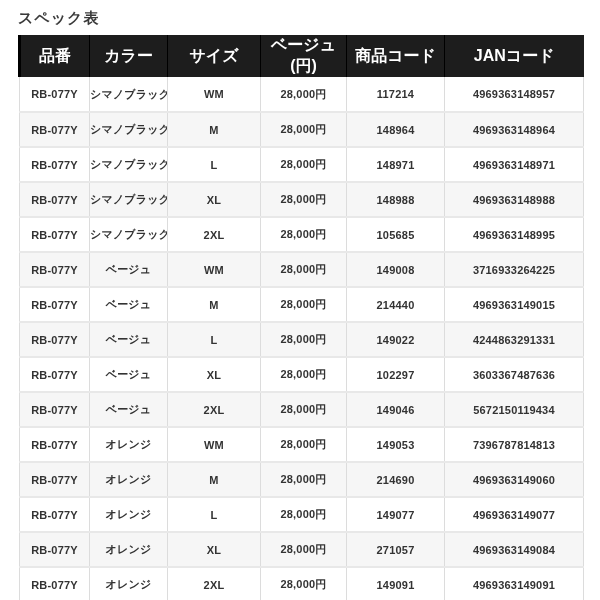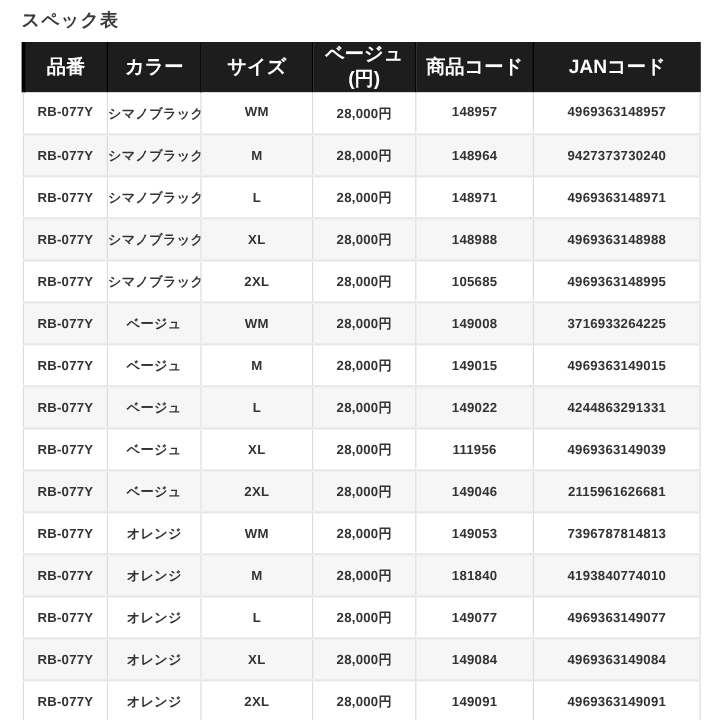--- a/index.html
+++ b/index.html
@@ -100,30 +100,30 @@
         <th>商品コード</th>
         <th>JANコード</th>
       </tr>
     </thead>
     <tbody>
         <tr>
           <td>RB-077Y</td>
           <td>シマノブラック</td>
           <td>WM</td>
           <td>28,000円</td>
-          <td>148957</td>
+          <td>117214</td>
           <td>4969363148957</td>
         </tr>
         <tr>
           <td>RB-077Y</td>
           <td>シマノブラック</td>
           <td>M</td>
           <td>28,000円</td>
           <td>148964</td>
-          <td>9427373730240</td>
+          <td>4969363148964</td>
         </tr>
         <tr>
           <td>RB-077Y</td>
           <td>シマノブラック</td>
           <td>L</td>
           <td>28,000円</td>
           <td>148971</td>
           <td>4969363148971</td>
         </tr>
         <tr>
@@ -148,77 +148,77 @@
           <td>WM</td>
           <td>28,000円</td>
           <td>149008</td>
           <td>3716933264225</td>
         </tr>
         <tr>
           <td>RB-077Y</td>
           <td>ベージュ</td>
           <td>M</td>
           <td>28,000円</td>
-          <td>149015</td>
+          <td>214440</td>
           <td>4969363149015</td>
         </tr>
         <tr>
           <td>RB-077Y</td>
           <td>ベージュ</td>
           <td>L</td>
           <td>28,000円</td>
           <td>149022</td>
           <td>4244863291331</td>
         </tr>
         <tr>
           <td>RB-077Y</td>
           <td>ベージュ</td>
           <td>XL</td>
           <td>28,000円</td>
-          <td>111956</td>
-          <td>4969363149039</td>
+          <td>102297</td>
+          <td>3603367487636</td>
         </tr>
         <tr>
           <td>RB-077Y</td>
           <td>ベージュ</td>
           <td>2XL</td>
           <td>28,000円</td>
           <td>149046</td>
-          <td>2115961626681</td>
+          <td>5672150119434</td>
         </tr>
         <tr>
           <td>RB-077Y</td>
           <td>オレンジ</td>
           <td>WM</td>
           <td>28,000円</td>
           <td>149053</td>
           <td>7396787814813</td>
         </tr>
         <tr>
           <td>RB-077Y</td>
           <td>オレンジ</td>
           <td>M</td>
           <td>28,000円</td>
-          <td>181840</td>
-          <td>4193840774010</td>
+          <td>214690</td>
+          <td>4969363149060</td>
         </tr>
         <tr>
           <td>RB-077Y</td>
           <td>オレンジ</td>
           <td>L</td>
           <td>28,000円</td>
           <td>149077</td>
           <td>4969363149077</td>
         </tr>
         <tr>
           <td>RB-077Y</td>
           <td>オレンジ</td>
           <td>XL</td>
           <td>28,000円</td>
-          <td>149084</td>
+          <td>271057</td>
           <td>4969363149084</td>
         </tr>
         <tr>
           <td>RB-077Y</td>
           <td>オレンジ</td>
           <td>2XL</td>
           <td>28,000円</td>
           <td>149091</td>
           <td>4969363149091</td>
         </tr>

